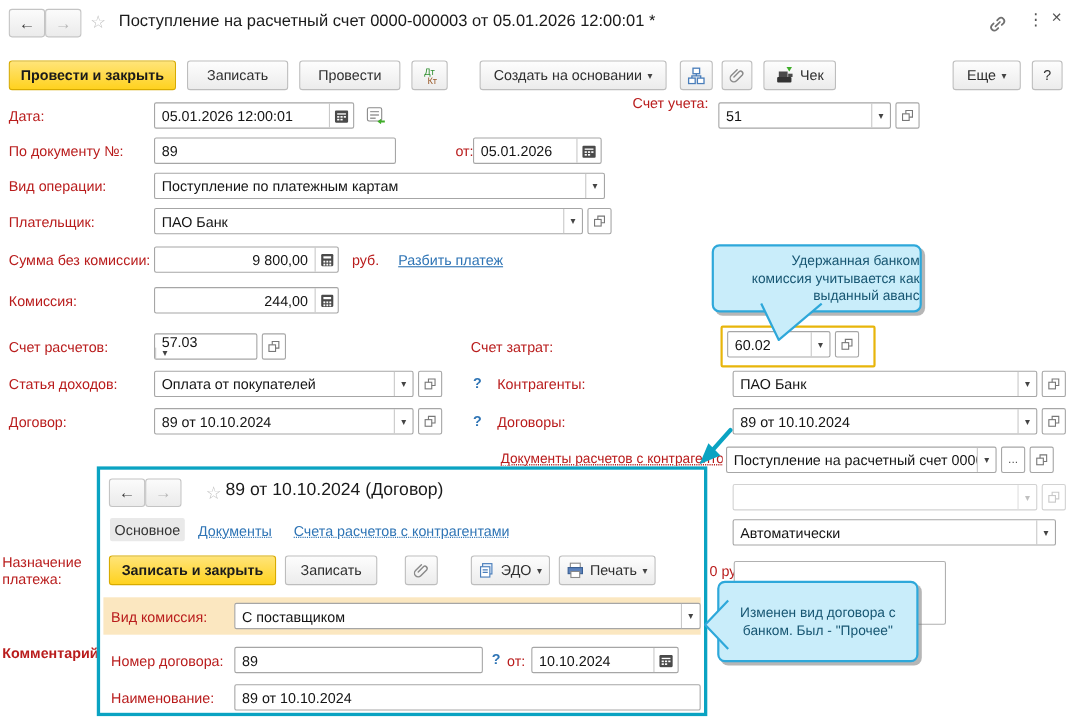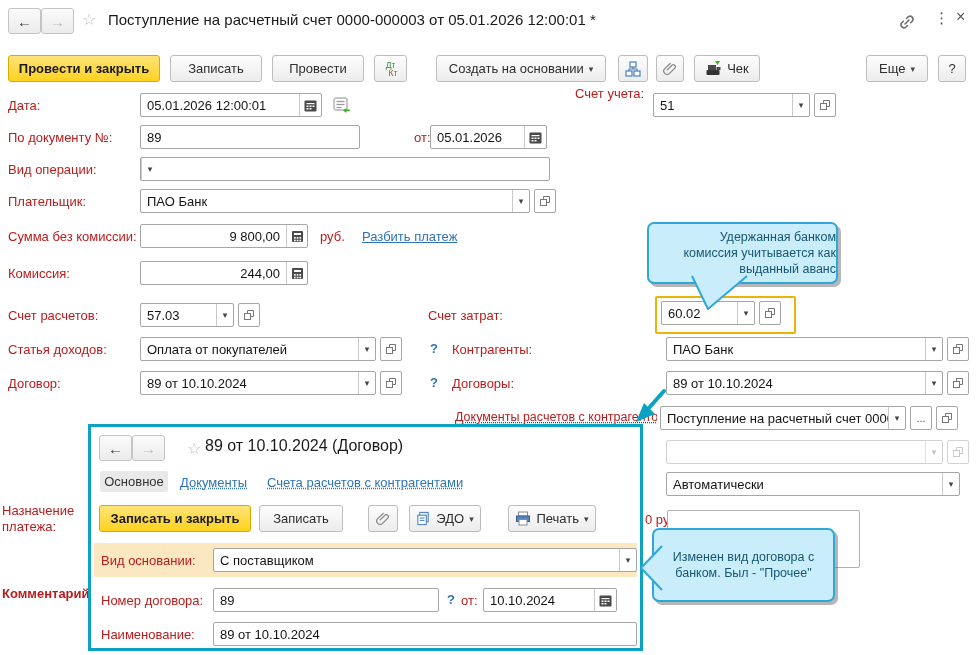--- a/index.html
+++ b/index.html
@@ -174,20 +174,21 @@
           <rect x="5.5" y="6.5" width="2" height="1.5" fill="#fff"></rect>
           <rect x="8.5" y="6.5" width="2" height="1.5" fill="#fff"></rect>
           <rect x="2.5" y="9" width="2" height="1.5" fill="#fff"></rect>
           <rect x="5.5" y="9" width="2" height="1.5" fill="#fff"></rect>
         </svg>
     </div>
   </div>
 
   <div class="lbl" style="left:8px;top:162px;">Вид операции:</div>
   <div class="box" style="left:140px;top:157px;width:410px;">
+    <div class="val">Поступление по платежным картам</div>
     <div class="seg dd">▾</div>
   </div>
 
   <div class="lbl" style="left:8px;top:194px;">Плательщик:</div>
   <div class="box" style="left:140px;top:189px;width:390px;">
     <div class="val">ПАО Банк</div>
     <div class="seg dd">▾</div>
   </div>
   <div class="sq" style="left:534px;top:189px;">
     <svg width="12" height="12" viewBox="0 0 12 12" fill="#fff" stroke="#777">
@@ -226,21 +227,21 @@
           <rect x="5.7" y="7" width="1.7" height="1.7" fill="#fff"></rect>
           <rect x="8.4" y="7" width="1.7" height="1.7" fill="#fff"></rect>
           <rect x="3" y="9.7" width="1.7" height="1.7" fill="#fff"></rect>
           <rect x="5.7" y="9.7" width="1.7" height="1.7" fill="#fff"></rect>
           <rect x="8.4" y="9.7" width="1.7" height="1.7" fill="#fff"></rect>
         </svg>
     </div>
   </div>
 
   <div class="lbl" style="left:8px;top:308px;">Счет расчетов:</div>
-  <div class="box" style="left:140px;top:303px;width:94px;">
+  <div class="box" style="left:140px;top:303px;width:94px;flex-direction:column;">
     <div class="val">57.03</div>
     <div class="seg dd">▾</div>
   </div>
   <div class="sq" style="left:238px;top:303px;">
     <svg width="12" height="12" viewBox="0 0 12 12" fill="#fff" stroke="#777">
         <rect x="1.5" y="4.5" width="6" height="6"></rect>
         <path d="M4.5 4.5 V1.5 H10.5 V7.5 H7.5" fill="none"></path>
       </svg>
   </div>
   <div class="lbl" style="left:428px;top:308px;">Счет затрат:</div>
@@ -358,21 +359,21 @@
     <div class="btn" style="left:168px;top:78px;width:84px;">
       <span>Записать</span>
     </div>
     <div class="btn" style="left:277px;top:78px;width:30px;padding:0;">
       <span>
         <svg width="15" height="15" viewBox="0 0 16 16" fill="none" stroke="#8a8a8a" stroke-width="1.4" stroke-linecap="round">
           <path d="M4.5 9.5 L9.5 4.5 a2.2 2.2 0 0 1 3.1 3.1 L7 13.2 a3.6 3.6 0 0 1 -5.1,-5.1 L7.6 2.6"></path>
         </svg>
       </span>
     </div>
-    <div class="btn" style="left:318px;top:78px;width:72px;">
+    <div class="btn" style="left:337px;top:78px;width:72px;">
       <span>
         <svg width="15" height="15" viewBox="0 0 16 16" fill="#eaf2fb" stroke="#4a7ebb" stroke-width="1.1">
           <rect x="4" y="1.5" width="9" height="10"></rect>
           <rect x="2" y="4.5" width="9" height="10" fill="#fff"></rect>
           <line x1="4" y1="7.5" x2="9" y2="7.5"></line>
             <line x1="4" y1="10" x2="9" y2="10"></line>
         </svg>
       </span>
       <span>ЭДО</span>
       <span class="ddglyph">▾</span>
@@ -383,21 +384,21 @@
           <rect x="3.5" y="1" width="9" height="4" fill="#fff" stroke="#8a8a8a"></rect>
           <rect x="1.5" y="5" width="13" height="5.5" fill="#5b82bd" stroke="#3a5f93"></rect>
           <rect x="4" y="8.5" width="8" height="5.5" fill="#fff" stroke="#8a8a8a"></rect>
         </svg>
       </span>
       <span>Печать</span>
       <span class="ddglyph">▾</span>
     </div>
 
     <div class="peach" style="left:3px;top:116px;width:543px;height:34px;"></div>
-    <div class="lbl" style="left:10px;top:126px;">Вид основании:</div>
+    <div class="lbl" style="left:10px;top:126px;">Вид комиссия:</div>
     <div class="box" style="left:122px;top:121px;width:424px;">
       <div class="val">С поставщиком</div>
       <div class="seg dd">▾</div>
     </div>
 
     <div class="lbl" style="left:10px;top:166px;">Номер договора:</div>
     <div class="box" style="left:122px;top:161px;width:226px;">
       <div class="val">89</div>
     </div>
     <span class="help" style="left:356px;top:165px;">?</span>

